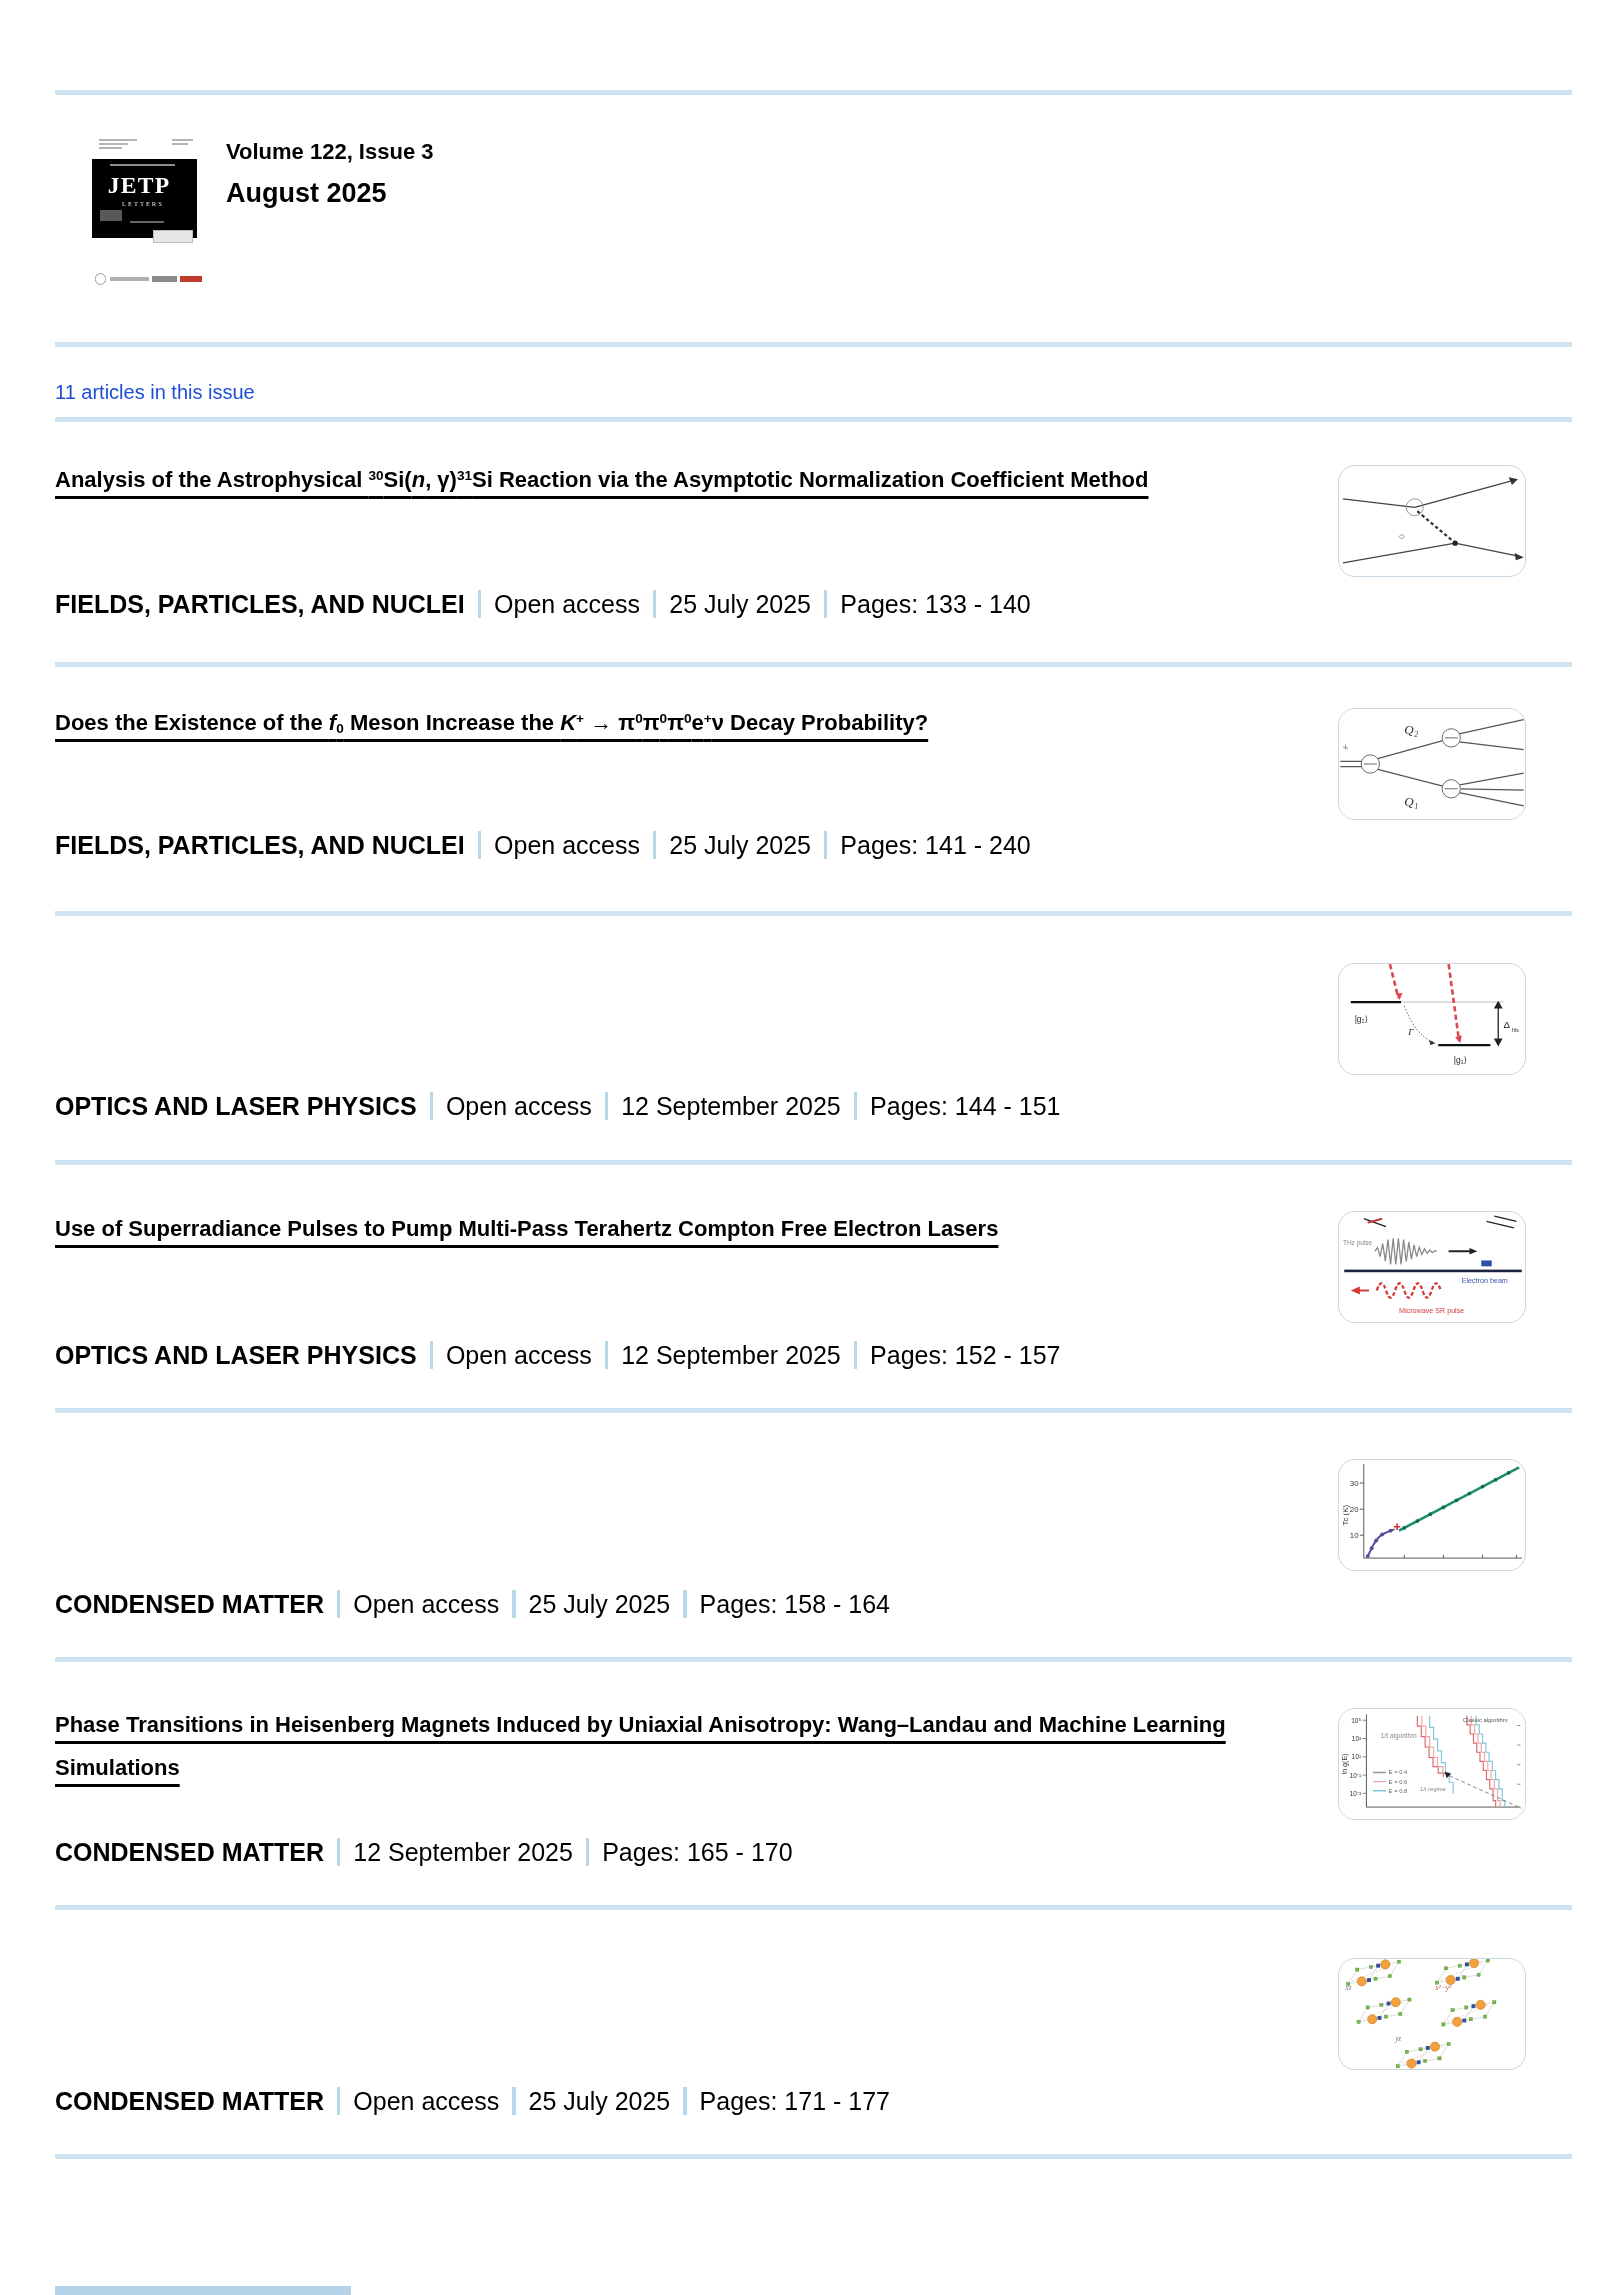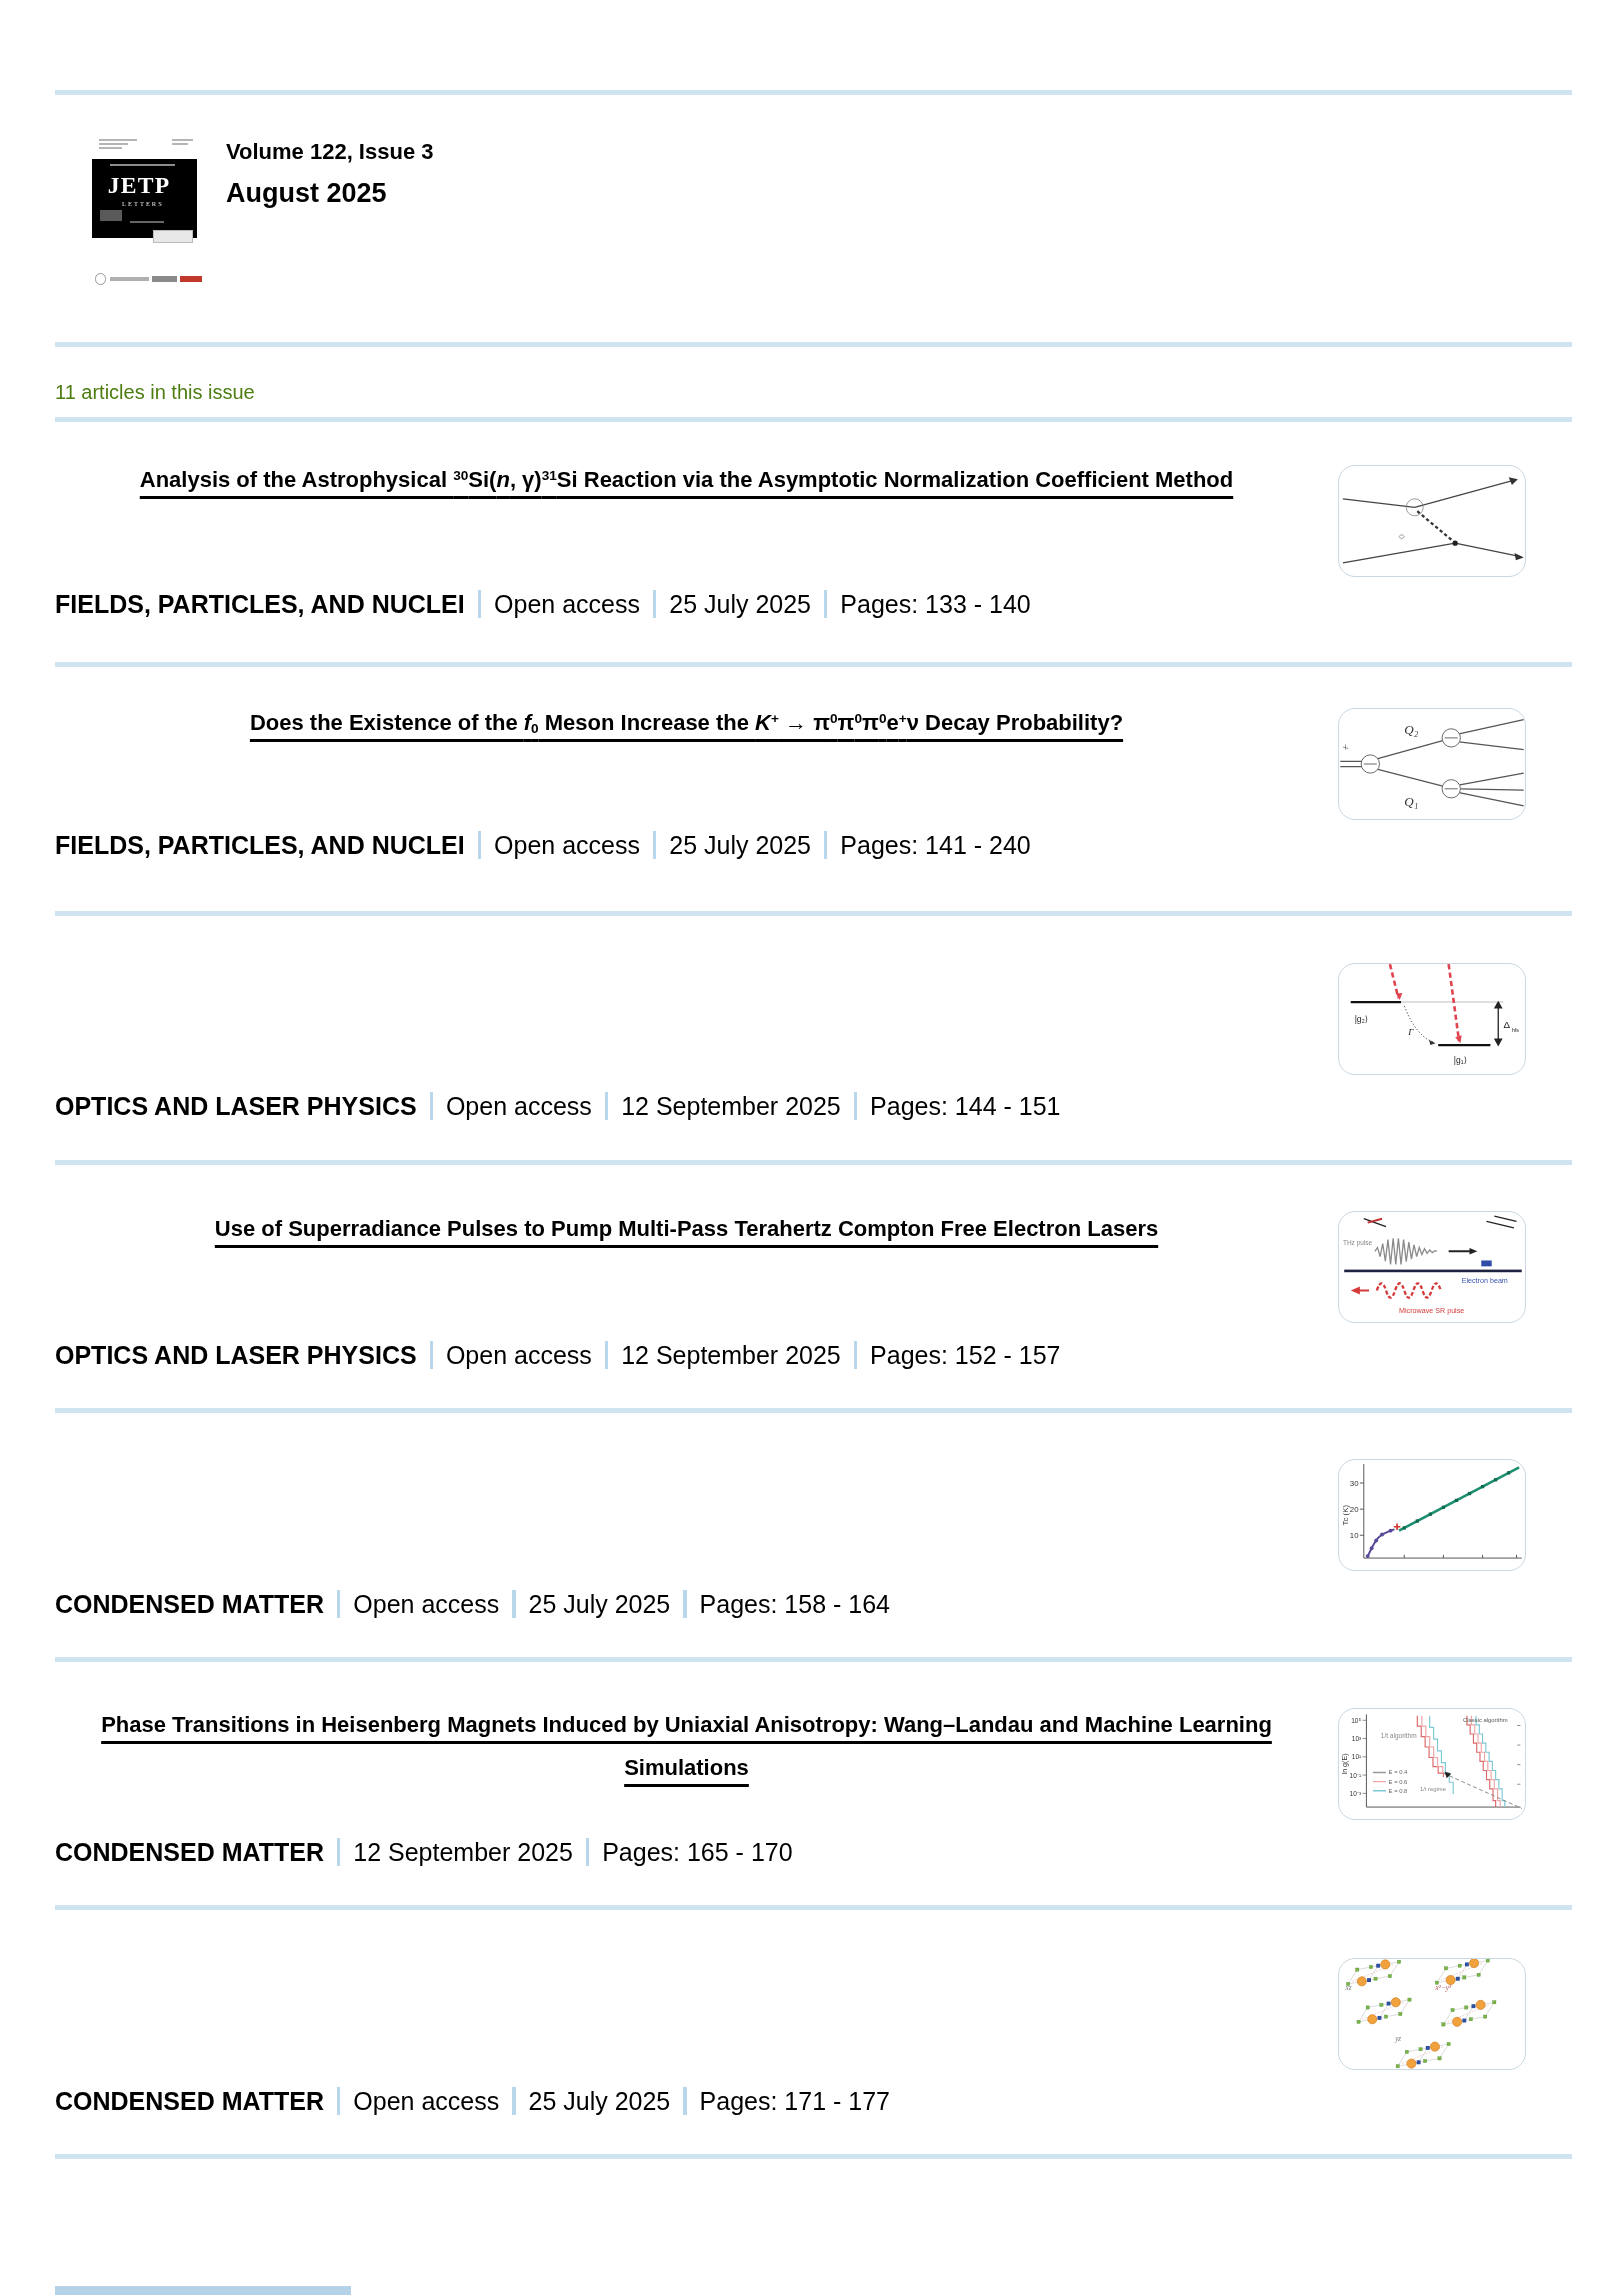--- a/index.html
+++ b/index.html
@@ -20,26 +20,26 @@
   .cover-green .mb3{position:absolute;bottom:14.4px;left:38px;width:34px;height:2.6px;background:rgba(255,255,255,.4);}
   .cover-green .whitebox{position:absolute;bottom:-5.2px;right:3.9px;width:38px;height:11px;background:#e7e7e7;border:0.7px solid #bbb;}
   .pubrow{position:absolute;bottom:1.3px;left:2.6px;display:flex;align-items:center;gap:3.3px;}
   .publogo{width:9.8px;height:9.8px;border:1.3px solid #999;border-radius:50%;flex:none;}
   .pb{height:4.6px;background:#b0b0b0;}
   .pb.dark{background:#8a8a8a;height:5.9px;}
   .pb.red{background:#c0392b;height:6.5px;}
 
   .vol-line{position:absolute;left:226px;top:139px;font-size:22px;font-weight:bold;}
   .issue-date{position:absolute;left:226px;top:178px;font-size:27px;font-weight:bold;}
-  .count{position:absolute;left:55px;top:381px;font-size:20px;color:#4d7c0f;}
+  .count{position:absolute;left:55px;top:381px;font-size:20px;color:#1d4ed8;}
 
   
   .title{position:absolute;left:55px;width:1263px;margin:0;font-size:22px;font-weight:bold;
          line-height:43px;color:#000;text-decoration:underline;
-         text-decoration-thickness:3.3px;text-underline-offset:8.5px;cursor:pointer;text-align:center;}
+         text-decoration-thickness:3.3px;text-underline-offset:8.5px;cursor:pointer;}
   .seg-sup{font-size:62%;position:relative;top:-0.55em;}
   .seg-sub{font-size:62%;position:relative;top:0.22em;}
   .seg-i{font-style:italic;}
 
   .meta{position:absolute;left:55px;height:30px;display:flex;align-items:center;font-size:25px;white-space:nowrap;}
   .meta .cat{font-weight:bold;}
   .vdiv{width:3.3px;height:27.5px;background:#b8d7eb;margin:0 13px;flex:none;}
 
   .thumb{position:absolute;left:1338px;width:186px;height:110px;border:1.3px solid #c9d8e2;
          border-radius:17px;background:#fff;overflow:hidden;cursor:pointer;}

